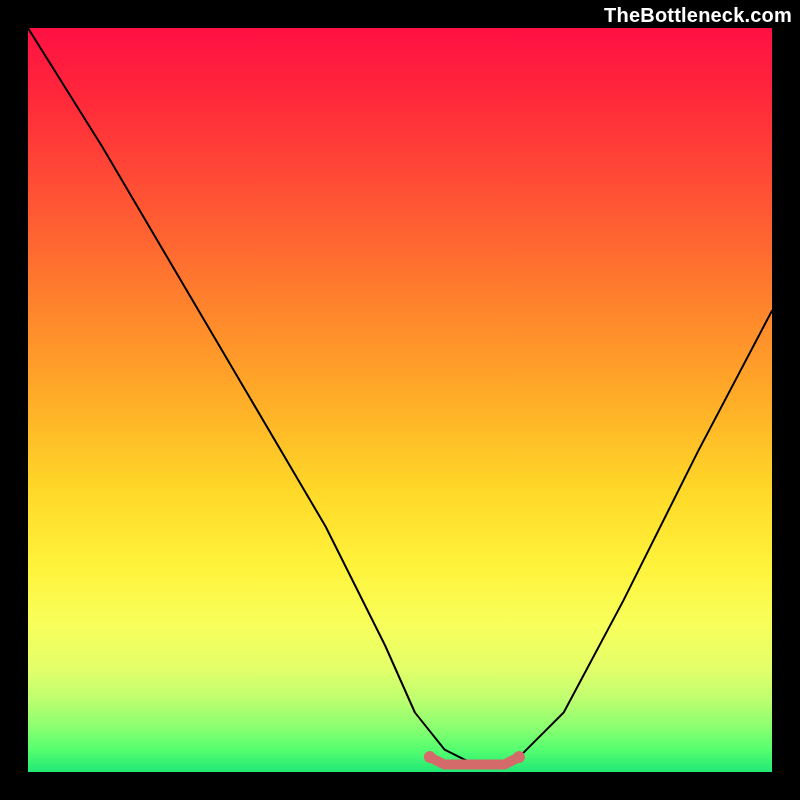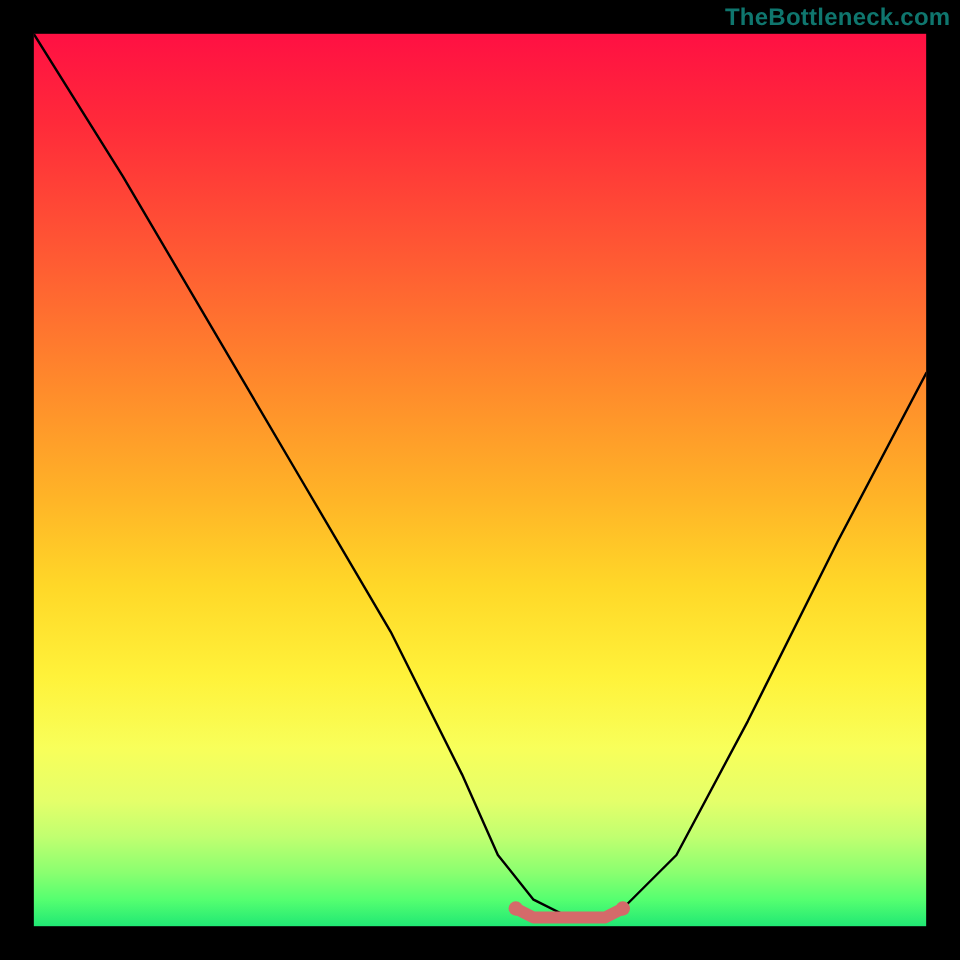--- a/index.html
+++ b/index.html
@@ -48,21 +48,21 @@
   svg.curves {
     position: absolute;
     inset: 0;
   }
   .watermark {
     position: absolute;
     top: 4px;
     right: 8px;
     font-size: 20px;
     font-weight: 600;
-    color: #0f766e;
+    color: #ffffff;
     letter-spacing: 0.2px;
     user-select: none;
   }
 </style>
 </head>
 <body>
 
 <div class="frame">
   <div class="plot-area">
     <div class="gradient-bg"></div>

